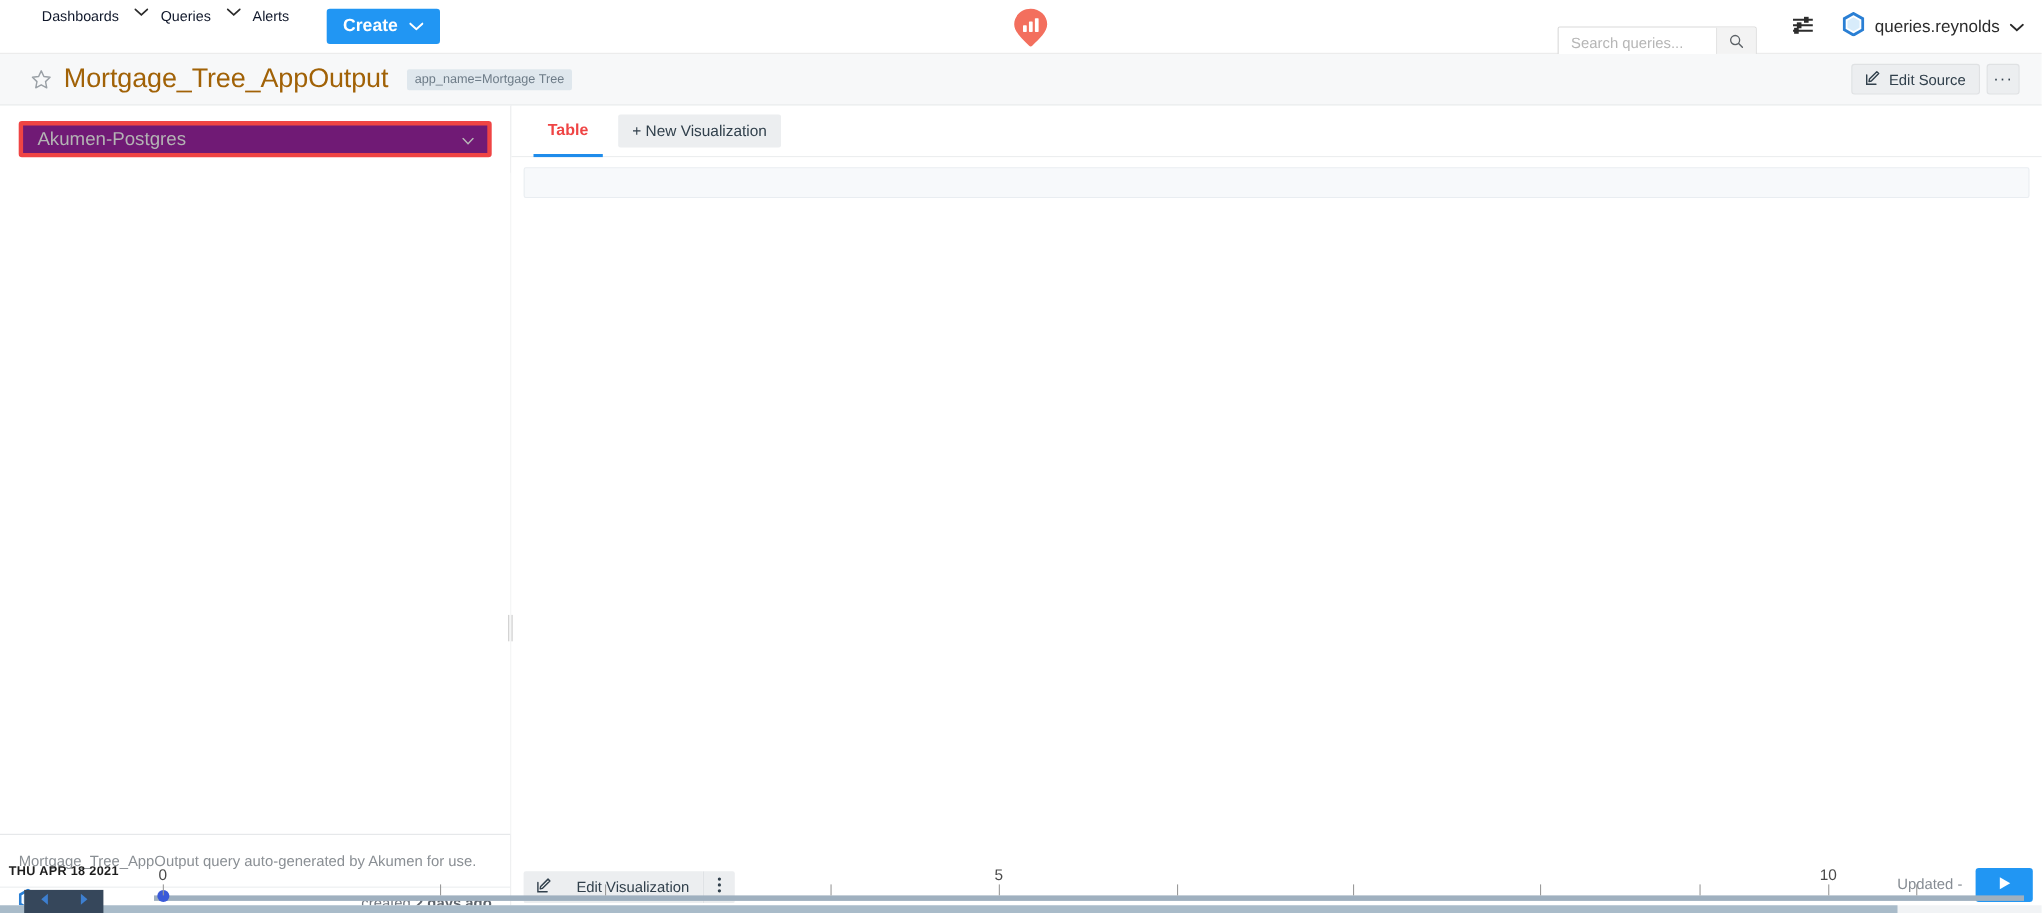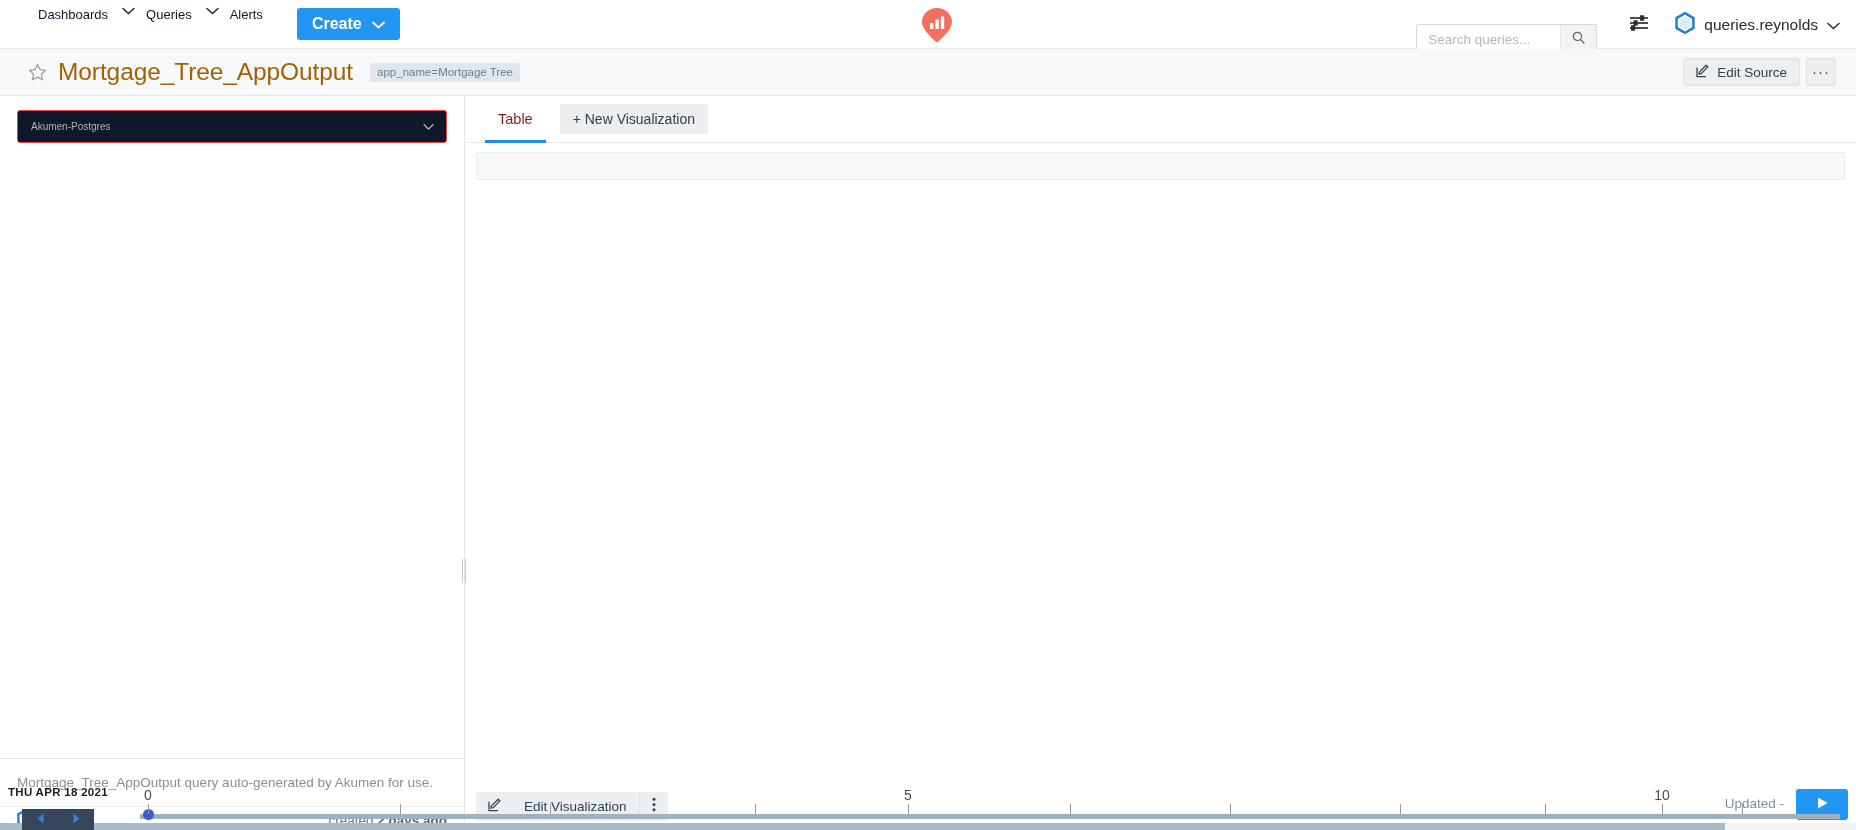--- a/index.html
+++ b/index.html
@@ -138,25 +138,25 @@
   .left-pane {
     width: 465px; height: 734px;
     background: #fff;
     border-right: 1px solid #e4e6e8;
     position: relative;
     flex-shrink: 0;
   }
   .ds-select-wrap { padding: 14px 17px 0 17px; }
   .ds-select {
     width: 100%; height: 33px;
-    border: 1px solid #ef4444; border-radius: 3px;
-    background: #0f172a;
+    border: 4px solid #ef4444; border-radius: 3px;
+    background: #701a75;
     display: flex; align-items: center;
     padding: 0 13px;
-    font-size: 10px; color: #b4b4b4;
+    font-size: 17px; color: #b4b4b4;
     cursor: pointer; position: relative;
   }
   .ds-select .ds-caret {
     position: absolute; right: 12px; top: 50%;
     transform: translateY(-50%);
   }
 
   .editor-area {
     position: absolute; top: 61px; left: 0;
     width: 464px; height: 602px;
@@ -228,21 +228,21 @@
   .tabs-row {
     height: 47px;
     display: flex; align-items: center;
     padding-left: 20px;
     border-bottom: 1px solid #e8eaec;
     position: relative;
   }
   .tab {
     height: 46px; display: flex; align-items: center;
     padding: 0 13px;
-    font-size: 14.5px; color: #7f1d1d; font-weight: normal;
+    font-size: 14.5px; color: #ef4444; font-weight: bold;
     cursor: pointer; position: relative;
   }
   .tab.active::after {
     content: ""; position: absolute;
     left: 0; right: 0; bottom: -1px; height: 3px;
     background: #1f8ceb;
   }
   .newviz-btn {
     margin-left: 14px;
     background: #eceef0;

